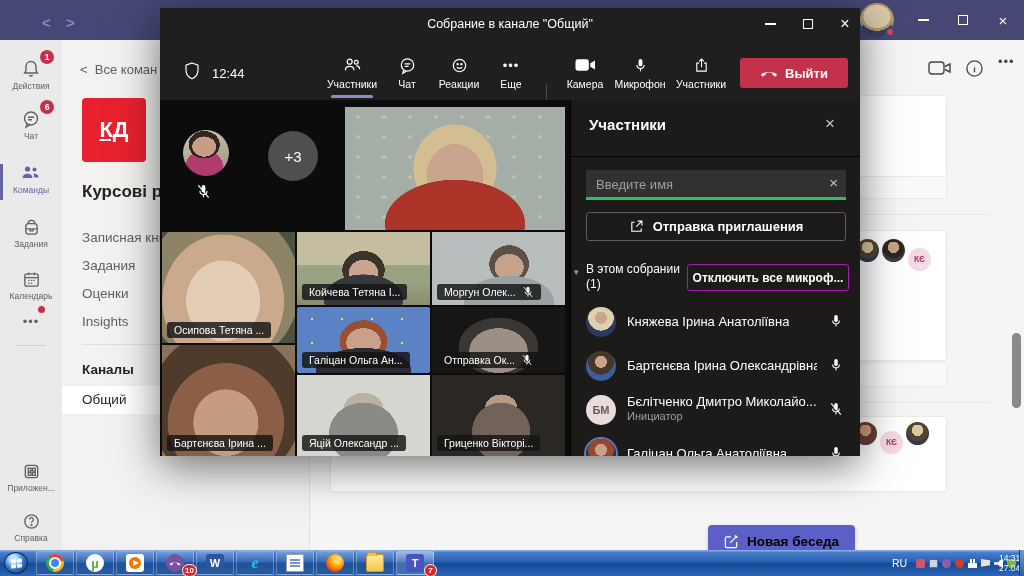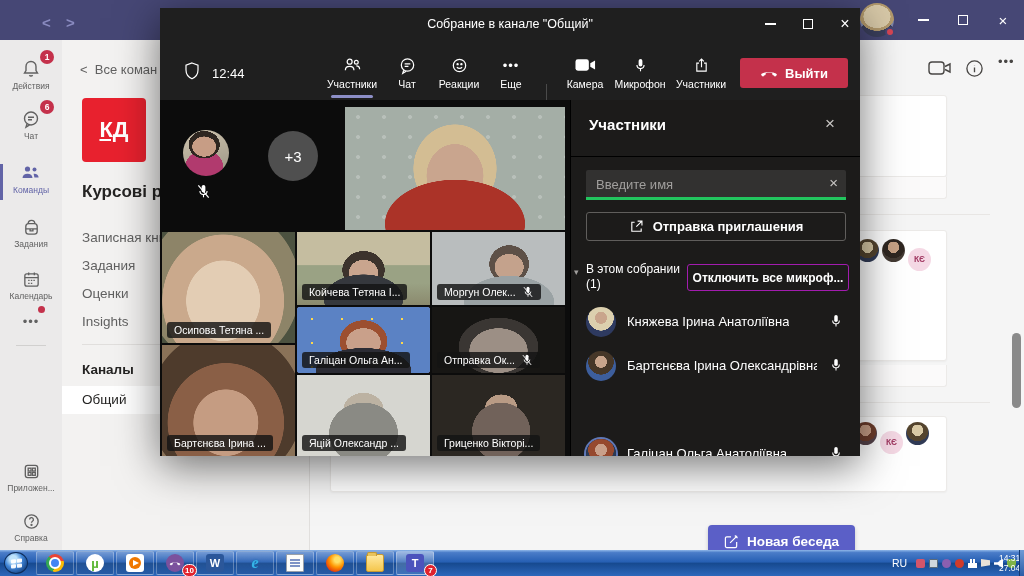--- a/index.html
+++ b/index.html
@@ -47,21 +47,21 @@
   .mc-card { left:20px; width:617px; background:#fff; border:1px solid #eceae8; border-radius:3px; box-shadow:0 1px 2px rgba(0,0,0,.04); }
   .mc-strip { left:20px; width:617px; height:22px; background:#fbfafa; border:1px solid #eceae8; border-top:none; border-radius:0 0 3px 3px; }
   .mc-divider { left:20px; width:660px; height:1px; background:#e8e6e4; }
   .mini-av { width:23px; height:23px; border-radius:50%; display:inline-flex; align-items:center; justify-content:center; margin-right:3px; }
   .mini-photo1 { background:radial-gradient(circle at 50% 36%, #d9c9a5 0 30%, #54442e 31% 58%, #303a55 59%); }
   .mini-photo2 { background:radial-gradient(circle at 50% 36%, #c7a285 0 30%, #2e2620 31% 58%, #433a33 59%); }
   .mini-photo3 { background:radial-gradient(circle at 50% 36%, #caa087 0 30%, #6e3e2c 31% 58%, #55434a 59%); }
   .mini-init { background:#f5d9e5; color:#a23a63; font-size:8.5px; font-weight:bold; }
   .mc-scroll { left:702px; top:293px; width:9px; height:75px; background:#8a8a8a; border-radius:5px; }
 
-  .newchat-btn { left:398px; top:485px; width:147px; height:32px; background:#5b5fc7; border-radius:4px; color:#ffffff;
+  .newchat-btn { left:398px; top:485px; width:147px; height:32px; background:#5b5fc7; border-radius:4px; color:#000000;
     display:flex; align-items:center; justify-content:center; gap:8px; font-size:13.5px; font-weight:bold; box-shadow:0 2px 4px rgba(0,0,0,.18); }
 
   
   .meetwin { left:160px; top:8px; width:700px; height:448px; background:#1f1f1f; box-shadow:0 10px 40px rgba(0,0,0,.55); z-index:50; overflow:hidden; }
   .mw-title { left:0; top:0; width:700px; height:32px; color:#fff; font-size:12.5px; text-align:center; line-height:32px; }
   .mw-btn { top:0; width:34px; height:32px; color:#fff; display:flex; align-items:center; justify-content:center; }
   .mw-toolbar { left:0; top:32px; width:700px; height:60px; color:#fff; }
   .mw-timer { left:52px; top:26px; font-size:13px; color:#fff; }
   .mw-shield { left:24px; top:22px; color:#fff; }
   .mw-tab { top:14px; width:58px; text-align:center; color:#fff; }
@@ -563,20 +563,33 @@
         <span class="pname">Бартєнєва Ірина Олександрівна</span>
         <span class="rowmic">
           <svg viewBox="0 0 16 16" width="14" height="14">
               <rect x="6" y="1" width="4" height="8" rx="2" fill="currentColor"></rect>
               <path d="M4.2 7.5a3.8 3.8 0 0 0 7.6 0" fill="none" stroke="currentColor" stroke-width="1.2"></path>
               <line x1="8" y1="11.5" x2="8" y2="14.2" stroke="currentColor" stroke-width="1.2"></line>
               <line class="slash" x1="2.5" y1="1.5" x2="13.5" y2="14.5" stroke="currentColor" stroke-width="1.3"></line>
             </svg>
         </span>
       </div>
+      <div class="abs prow withrole" style="top:288px">
+        <div class="pav ph-init">БМ</div>
+        <span class="pname">Бєлітченко Дмитро Миколайо...</span>
+        <span class="prole">Инициатор</span>
+        <span class="rowmic muted">
+          <svg viewBox="0 0 16 16" width="14" height="14">
+              <rect x="6" y="1" width="4" height="8" rx="2" fill="currentColor"></rect>
+              <path d="M4.2 7.5a3.8 3.8 0 0 0 7.6 0" fill="none" stroke="currentColor" stroke-width="1.2"></path>
+              <line x1="8" y1="11.5" x2="8" y2="14.2" stroke="currentColor" stroke-width="1.2"></line>
+              <line class="slash" x1="2.5" y1="1.5" x2="13.5" y2="14.5" stroke="currentColor" stroke-width="1.3"></line>
+            </svg>
+        </span>
+      </div>
       <div class="abs prow" style="top:332px">
         <div class="pav ph-galitsan"></div>
         <span class="pname">Галіцан Ольга Анатоліївна</span>
         <span class="rowmic">
           <svg viewBox="0 0 16 16" width="14" height="14">
               <rect x="6" y="1" width="4" height="8" rx="2" fill="currentColor"></rect>
               <path d="M4.2 7.5a3.8 3.8 0 0 0 7.6 0" fill="none" stroke="currentColor" stroke-width="1.2"></path>
               <line x1="8" y1="11.5" x2="8" y2="14.2" stroke="currentColor" stroke-width="1.2"></line>
               <line class="slash" x1="2.5" y1="1.5" x2="13.5" y2="14.5" stroke="currentColor" stroke-width="1.3"></line>
             </svg>

